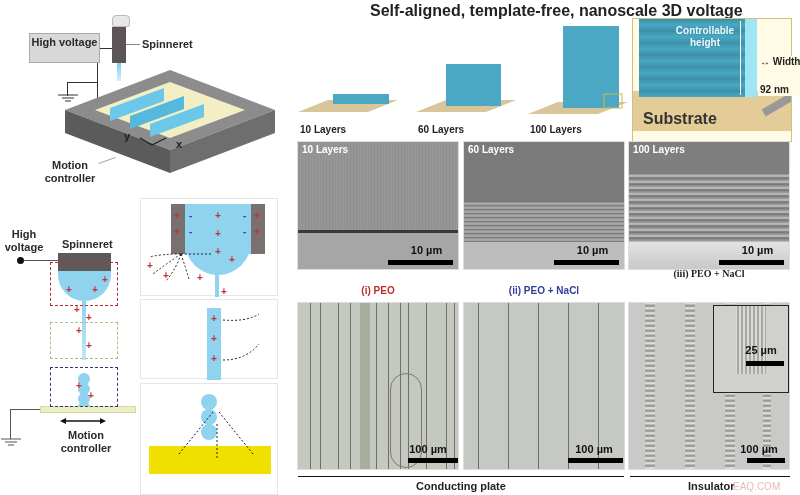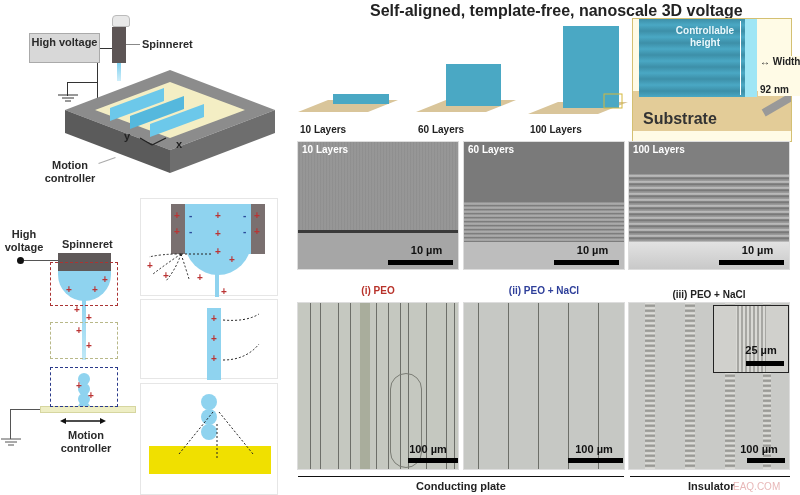--- a/index.html
+++ b/index.html
@@ -230,21 +230,21 @@
   <div class="abs" style="left:0;top:0;width:100%;height:32px;background:#7f7f7f;"></div>
   <div class="abs" style="left:0;top:32px;width:100%;height:68px;background:repeating-linear-gradient(#8a8a8a 0px,#c8c8c8 2px,#6e6e6e 4px,#9a9a9a 6px);"></div>
   <div class="abs" style="left:0;top:100px;width:100%;height:30px;background:linear-gradient(#e2e2e2,#c6c6c6);"></div>
   <div class="abs sem-label">100 Layers</div>
   <div class="abs scaletext" style="left:96px;top:102px;width:65px;">10 µm</div>
   <div class="abs scalebar" style="left:90px;top:118px;width:65px;"></div>
 </div>
 
 <div class="abs opt-title" style="left:297px;top:285px;width:162px;color:#b8322a;">(i) PEO</div>
 <div class="abs opt-title" style="left:463px;top:285px;width:162px;color:#2e3f9a;">(ii) PEO + NaCl</div>
-<div class="abs opt-title" style="left:628px;top:289px;width:162px;color:#222;">(iii) PEO + NaCl</div>
+<div class="abs opt-title" style="left:628px;top:268px;width:162px;color:#222;font-family:Liberation Serif, serif;">(iii) PEO + NaCl</div>
 
 <div class="abs opt" style="left:297px;top:302px;width:162px;height:168px;background:#c5c8c0;">
   <div class="fiber" style="left:12px;"></div>
   <div class="fiber" style="left:22px;"></div>
   <div class="fiber" style="left:40px;"></div>
   <div class="fiber" style="left:52px;"></div>
   <div class="fiber" style="left:62px;width:10px;background:#a9ad9c;"></div>
   <div class="fiber" style="left:78px;"></div>
   <div class="fiber" style="left:90px;"></div>
   <div class="fiber" style="left:102px;"></div>
@@ -265,21 +265,21 @@
   <div class="fiber" style="left:134px;"></div>
   <div class="abs scaletext" style="left:100px;top:140px;width:60px;">100 µm</div>
   <div class="abs scalebar" style="left:104px;top:155px;width:55px;"></div>
 </div>
 
 <div class="abs opt" style="left:628px;top:302px;width:162px;height:168px;background:#c9cac7;">
   <div class="fiber" style="left:16px;width:10px;background:repeating-linear-gradient(#ecece8 0px,#8a8a86 3px,#ecece8 5px);"></div>
   <div class="fiber" style="left:56px;width:10px;background:repeating-linear-gradient(#ecece8 0px,#8a8a86 3px,#ecece8 5px);"></div>
   <div class="fiber" style="left:96px;width:10px;background:repeating-linear-gradient(#ecece8 0px,#8a8a86 3px,#ecece8 5px);"></div>
   <div class="fiber" style="left:134px;width:8px;background:repeating-linear-gradient(#ecece8 0px,#8a8a86 3px,#ecece8 5px);"></div>
-  <div class="abs" style="left:84px;top:2px;width:76px;height:68px;border:1.5px solid #222;background:#d0d0cc;overflow:hidden;">
+  <div class="abs" style="left:84px;top:2px;width:76px;height:88px;border:1.5px solid #222;background:#d0d0cc;overflow:hidden;">
     <div class="abs" style="left:22px;top:0;width:30px;height:68px;background:repeating-linear-gradient(90deg,#f2f2ee 0px,#8e8e8a 2px,#f2f2ee 4px);"></div>
     <div class="abs scaletext" style="left:20px;top:38px;width:54px;">25 µm</div>
     <div class="abs scalebar" style="left:32px;top:55px;width:38px;"></div>
   </div>
   <div class="abs scaletext" style="left:100px;top:140px;width:60px;">100 µm</div>
   <div class="abs scalebar" style="left:118px;top:155px;width:38px;"></div>
 </div>
 
 <div class="abs" style="left:298px;top:476px;width:326px;height:1px;background:#111;"></div>
 <div class="abs" style="left:630px;top:476px;width:160px;height:1px;background:#111;"></div>

